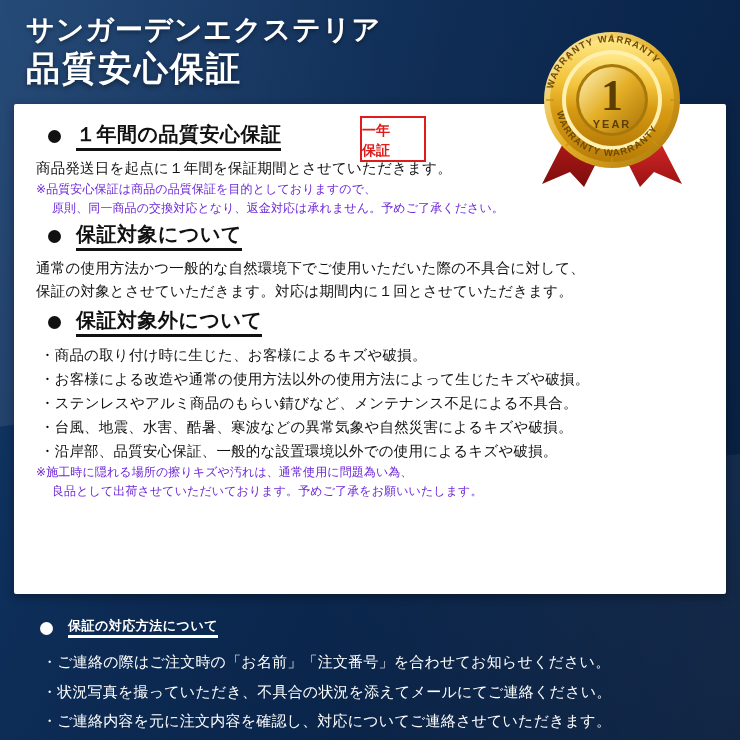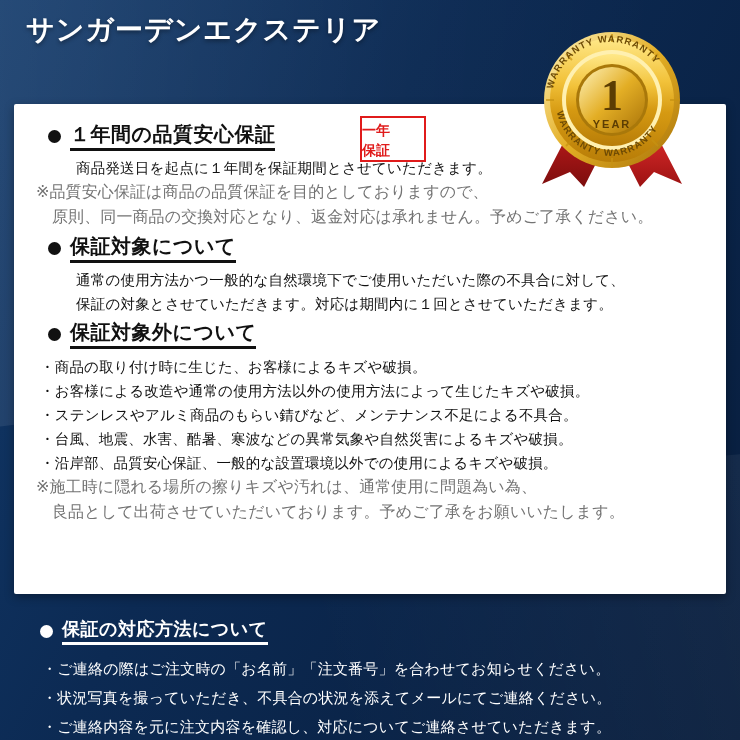--- a/index.html
+++ b/index.html
@@ -72,21 +72,21 @@
     background: #ffffff;
     border-radius: 2px;
     box-shadow: 0 3px 10px rgba(0,0,0,0.35);
     padding: 14px 16px 10px 16px;
     z-index: 4;
   }
 
   .sec-head {
     display: flex;
     align-items: center;
-    gap: 9px;
+    gap: 15px;
     margin-top: 4px;
     margin-bottom: 6px;
   }
   .bullet-dot {
     width: 13px; height: 13px;
     border-radius: 50%;
     background: #111;
     flex: 0 0 auto;
     margin-left: 18px;
   }
@@ -98,25 +98,24 @@
     padding-bottom: 1px;
     line-height: 1.25;
     letter-spacing: 0.5px;
   }
   .body-line {
     font-size: 14.5px;
     color: #111;
     line-height: 1.62;
     letter-spacing: 0.2px;
     padding-left: 6px;
-    margin-left: 40px;
   }
   .red-line {
-    font-size: 16px;
-    color: #737373;
+    font-size: 12px;
+    color: #6d28d9;
     line-height: 1.55;
     letter-spacing: 0.1px;
     padding-left: 6px;
   }
   .red-line.indent { padding-left: 22px; }
   .list-line {
     font-size: 14.5px;
     color: #111;
     line-height: 1.66;
     letter-spacing: 0.2px;
@@ -145,36 +144,37 @@
     width: 740px;
     padding: 10px 30px 0 30px;
     color: #ffffff;
     z-index: 5;
   }
   .bottom .sec-head { margin-bottom: 9px; }
   .bottom .bullet-dot { background: #ffffff; margin-left: 10px; }
   .bottom .sec-title {
     color: #ffffff;
     border-bottom: 3px solid #ffffff;
-    font-size: 18px;
+    font-size: 13px;
   }
   .bottom .list-line {
     color: #ffffff;
     font-size: 15px;
     line-height: 1.95;
     padding-left: 12px;
   }
 </style>
 </head>
 <body>
 
 <div id="page">
 
   <div class="header">
     <div class="line1">サンガーデンエクステリア</div>
+    <div class="line2">品質安心保証</div>
   </div>
 
   <div class="badge-wrap">
     <svg width="200" height="175" viewBox="0 0 200 175" aria-hidden="true">
       <defs>
         <linearGradient id="gold" x1="0" y1="0" x2="0" y2="1">
           <stop offset="0%" stop-color="#ffe888"></stop>
           <stop offset="35%" stop-color="#f2c23a"></stop>
           <stop offset="60%" stop-color="#d69a12"></stop>
           <stop offset="100%" stop-color="#b87d08"></stop>

